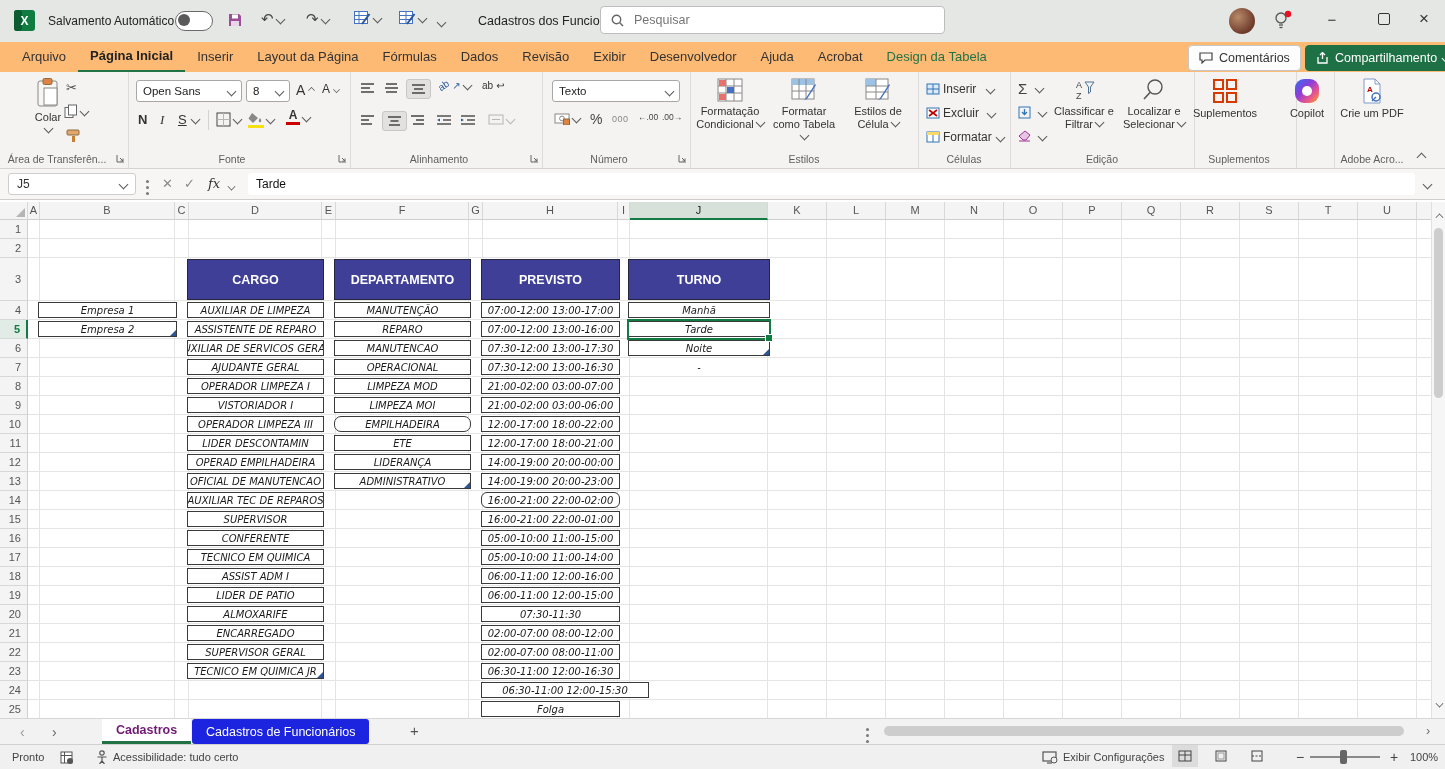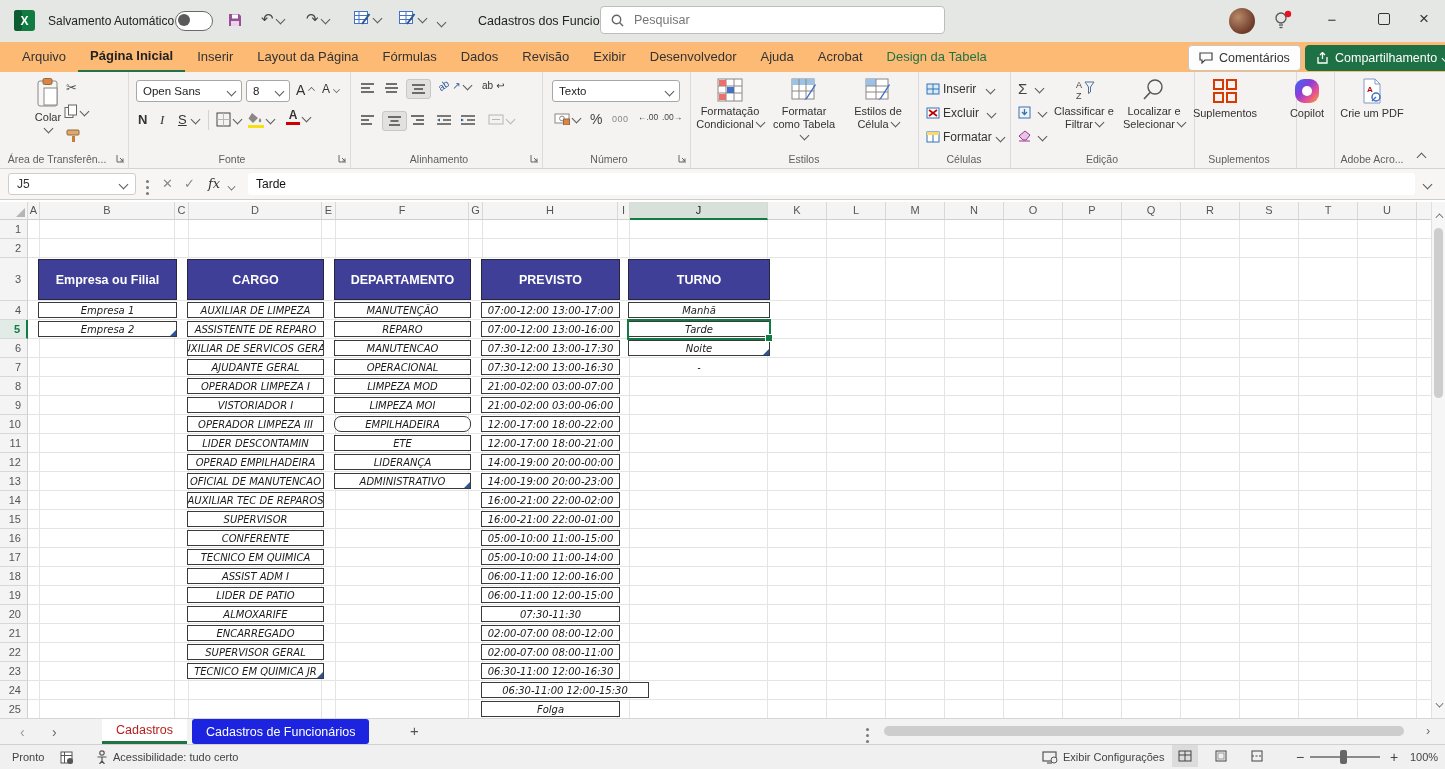--- a/index.html
+++ b/index.html
@@ -59,21 +59,21 @@
          display:flex;align-items:center;justify-content:center;}
   .thandle{position:absolute;right:0;bottom:0;width:0;height:0;border-left:6px solid transparent;border-bottom:6px solid #2f5496;}
   #selbox{position:absolute;border:2px solid #107c41;box-sizing:border-box;}
   #selbox .fill{position:absolute;right:-4px;bottom:-4px;width:6px;height:6px;background:#107c41;border:1px solid #fff;}
   
   #vscroll{left:1431px;top:202px;width:14px;height:516px;background:#f6f6f6;border-left:1px solid #e0e0e0;box-sizing:border-box;}
   #vscroll .thumb{position:absolute;left:2px;top:26px;width:9px;height:170px;background:#cdcdcd;border-radius:5px;}
   
   #sheetbar{left:0;top:718px;width:1445px;height:26px;background:#f2f2f2;border-top:1px solid #d6d6d6;box-sizing:border-box;font-size:12.5px;}
   .sheettab{position:absolute;top:0;height:25px;display:flex;align-items:center;padding:0 14px;}
-  #tab-active{background:#fff;font-weight:normal;color:#b91c1c;border-bottom:3px solid #217346;box-sizing:border-box;}
+  #tab-active{background:#fff;font-weight:bold;color:#701a75;border-bottom:3px solid #217346;box-sizing:border-box;}
   #tab-blue{color:#fff;border-radius:3px;}
   #hscroll{position:absolute;left:880px;top:7px;width:540px;height:11px;background:#f2f2f2;}
   #hscroll .thumb{position:absolute;left:4px;top:0;width:520px;height:10px;background:#cdcdcd;border-radius:5px;}
   
   #statusbar{left:0;top:744px;width:1445px;height:25px;background:#f0f0f0;border-top:1px solid #d0d0d0;box-sizing:border-box;font-size:11px;color:#444;}
   .sitem{position:absolute;top:0;height:24px;display:flex;align-items:center;gap:5px;}
   .viewbtn{width:26px;height:22px;display:flex;align-items:center;justify-content:center;}
   .viewbtn.active{background:#dcdcdc;}
   svg{display:inline-block;vertical-align:middle;}
 </style>
@@ -639,21 +639,20 @@
       <div class="gline" style="left: 28px; top: 421px; height: 1px; width: 1403px;"></div>
       <div class="rowhdr" style="top: 422px; height: 19px; line-height: 19px;">21</div>
       <div class="gline" style="left: 28px; top: 440px; height: 1px; width: 1403px;"></div>
       <div class="rowhdr" style="top: 441px; height: 19px; line-height: 19px;">22</div>
       <div class="gline" style="left: 28px; top: 459px; height: 1px; width: 1403px;"></div>
       <div class="rowhdr" style="top: 460px; height: 19px; line-height: 19px;">23</div>
       <div class="gline" style="left: 28px; top: 478px; height: 1px; width: 1403px;"></div>
       <div class="rowhdr" style="top: 479px; height: 19px; line-height: 19px;">24</div>
       <div class="gline" style="left: 28px; top: 497px; height: 1px; width: 1403px;"></div>
       <div class="rowhdr" style="top: 498px; height: 19px; line-height: 19px;">25</div>
-      <div class="thead" style="left: 38px; width: 139px; top: 57px; height: 41px; background: rgb(63, 63, 151);">Empresa ou Filial</div>
       <div class="tcell" style="left: 38px; width: 139px; top: 100px; height: 16px;">Empresa 1</div>
       <div class="tcell" style="left: 38px; width: 139px; top: 119px; height: 16px;">Empresa 2<span class="thandle"></span></div>
       <div class="thead" style="left: 187px; width: 137px; top: 57px; height: 41px; background: rgb(63, 63, 151);">CARGO</div>
       <div class="tcell" style="left: 187px; width: 137px; top: 100px; height: 16px;">AUXILIAR DE LIMPEZA</div>
       <div class="tcell" style="left: 187px; width: 137px; top: 119px; height: 16px;">ASSISTENTE DE REPARO</div>
       <div class="tcell" style="left: 187px; width: 137px; top: 138px; height: 16px;">AUXILIAR DE SERVICOS GERAIS</div>
       <div class="tcell" style="left: 187px; width: 137px; top: 157px; height: 16px;">AJUDANTE GERAL</div>
       <div class="tcell" style="left: 187px; width: 137px; top: 176px; height: 16px;">OPERADOR LIMPEZA I</div>
       <div class="tcell" style="left: 187px; width: 137px; top: 195px; height: 16px;">VISTORIADOR I</div>
       <div class="tcell" style="left: 187px; width: 137px; top: 214px; height: 16px;">OPERADOR LIMPEZA III</div>
@@ -685,21 +684,21 @@
       <div class="tcell" style="left: 481px; width: 139px; top: 100px; height: 16px;">07:00-12:00 13:00-17:00</div>
       <div class="tcell" style="left: 481px; width: 139px; top: 119px; height: 16px;">07:00-12:00 13:00-16:00</div>
       <div class="tcell" style="left: 481px; width: 139px; top: 138px; height: 16px;">07:30-12:00 13:00-17:30</div>
       <div class="tcell" style="left: 481px; width: 139px; top: 157px; height: 16px;">07:30-12:00 13:00-16:30</div>
       <div class="tcell" style="left: 481px; width: 139px; top: 176px; height: 16px;">21:00-02:00 03:00-07:00</div>
       <div class="tcell" style="left: 481px; width: 139px; top: 195px; height: 16px;">21:00-02:00 03:00-06:00</div>
       <div class="tcell" style="left: 481px; width: 139px; top: 214px; height: 16px;">12:00-17:00 18:00-22:00</div>
       <div class="tcell" style="left: 481px; width: 139px; top: 233px; height: 16px;">12:00-17:00 18:00-21:00</div>
       <div class="tcell" style="left: 481px; width: 139px; top: 252px; height: 16px;">14:00-19:00 20:00-00:00</div>
       <div class="tcell" style="left: 481px; width: 139px; top: 271px; height: 16px;">14:00-19:00 20:00-23:00</div>
-      <div class="tcell" style="left: 481px; width: 139px; top: 290px; height: 16px;">16:00-21:00 22:00-02:00</div>
+      <div class="tcell" style="left: 481px; width: 139px; top: 290px; height: 16px; border-radius: 6px;">16:00-21:00 22:00-02:00</div>
       <div class="tcell" style="left: 481px; width: 139px; top: 309px; height: 16px;">16:00-21:00 22:00-01:00</div>
       <div class="tcell" style="left: 481px; width: 139px; top: 328px; height: 16px;">05:00-10:00 11:00-15:00</div>
       <div class="tcell" style="left: 481px; width: 139px; top: 347px; height: 16px;">05:00-10:00 11:00-14:00</div>
       <div class="tcell" style="left: 481px; width: 139px; top: 366px; height: 16px;">06:00-11:00 12:00-16:00</div>
       <div class="tcell" style="left: 481px; width: 139px; top: 385px; height: 16px;">06:00-11:00 12:00-15:00</div>
       <div class="tcell" style="left: 481px; width: 139px; top: 404px; height: 16px;">07:30-11:30</div>
       <div class="tcell" style="left: 481px; width: 139px; top: 423px; height: 16px;">02:00-07:00 08:00-12:00</div>
       <div class="tcell" style="left: 481px; width: 139px; top: 442px; height: 16px;">02:00-07:00 08:00-11:00</div>
       <div class="tcell" style="left: 481px; width: 139px; top: 461px; height: 16px;">06:30-11:00 12:00-16:30</div>
       <div class="tcell" style="left: 481px; width: 168px; top: 480px; height: 16px;">06:30-11:00 12:00-15:30</div>

